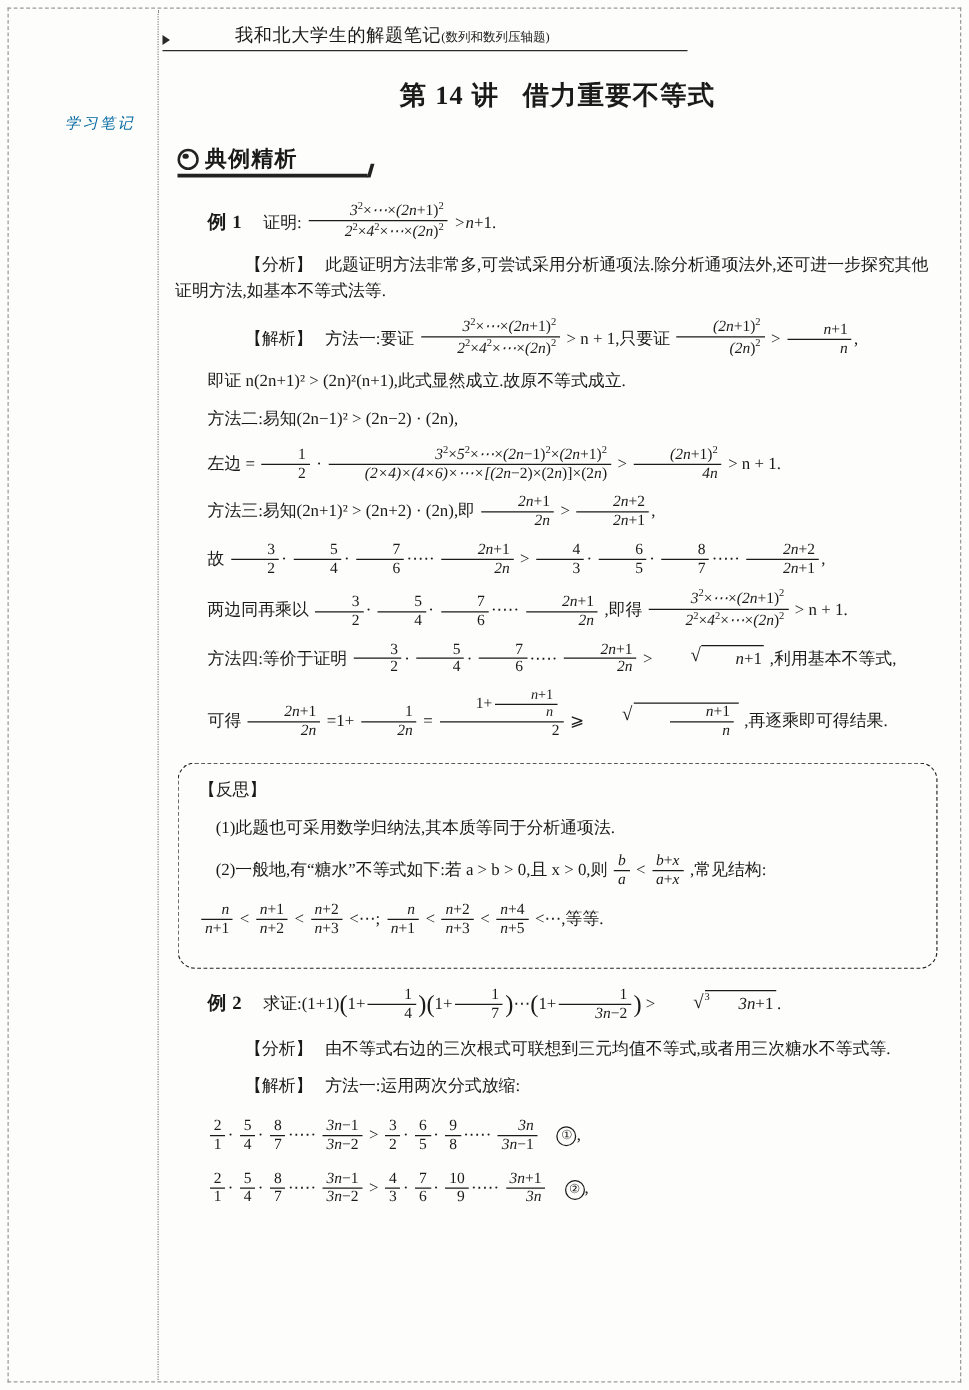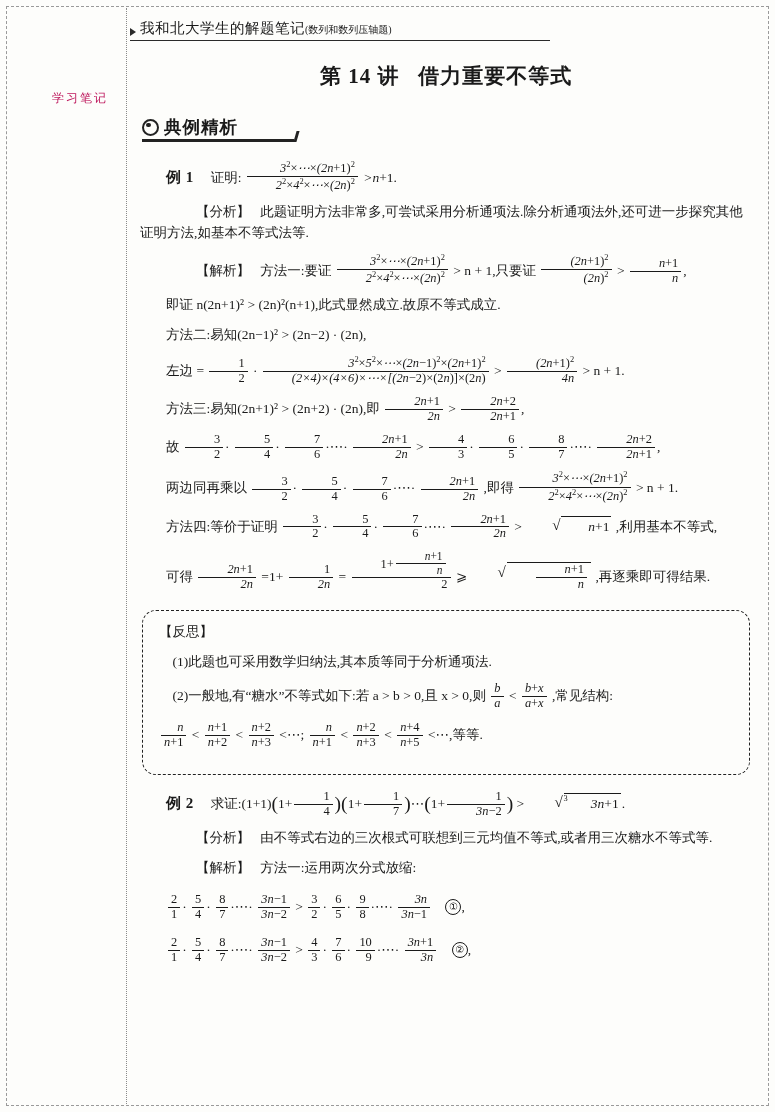--- a/index.html
+++ b/index.html
@@ -45,33 +45,35 @@
     width: 0; height: 0;
     border-left: 6px solid #2a2a2a;
     border-top: 4px solid transparent;
     border-bottom: 4px solid transparent;
     margin: 0 4px 4px 0;
   }
   .header-title {
     font-size: 14.5px;
     letter-spacing: 0.5px;
     padding-bottom: 2px;
+    margin-left: 48px;
   }
   .header-sub {
     font-size: 10px;
     padding-bottom: 3px;
   }
   
   .side-note {
     position: absolute;
     left: 52px;
     top: 90px;
     font-size: 12px;
     letter-spacing: 2px;
-    color: #be185d;
+    color: #0369a1;
+    font-style: italic;
   }
   .side-rule {
     position: absolute;
     left: 126px;
     top: 8px;
     bottom: 8px;
     border-left: 1px dotted #8a8a8a;
   }
   
   .main {

